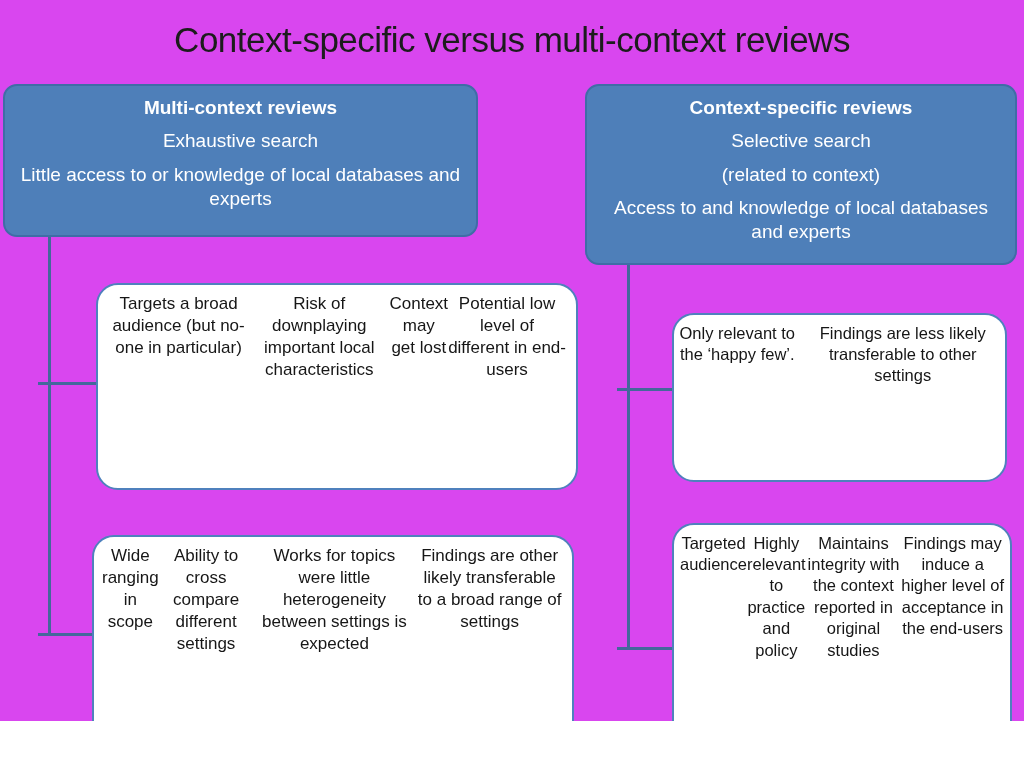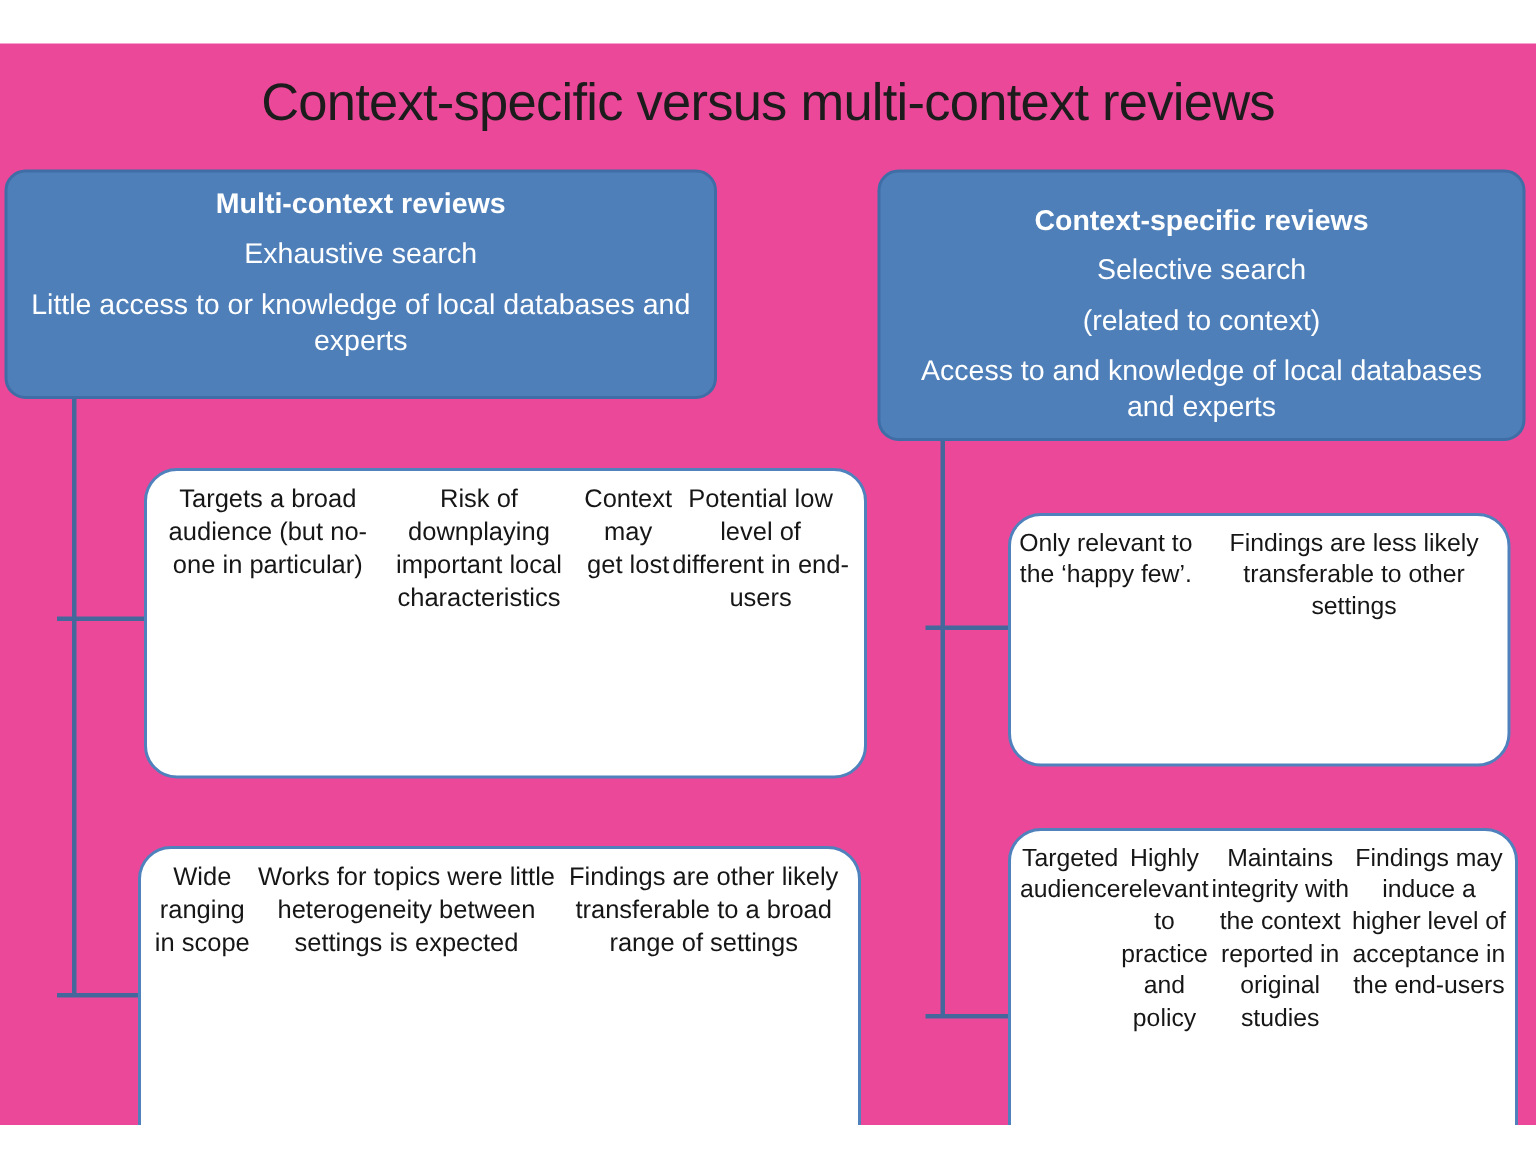--- a/index.html
+++ b/index.html
@@ -1,18 +1,18 @@
 <!DOCTYPE html>
 <html style="--accent-fill: #4e7fb9; --accent-border: #4f81bd; --accent-border-dark: #3f6da6; --connector: #44689b;"><head>
 <meta charset="utf-8">
 <style>
   html,body{margin:0;padding:0;background:#ffffff;}
   .slide{
     position:relative;width:1024px;height:721px;overflow:hidden;
-    background:#ec4899;font-family:"Liberation Sans",sans-serif;margin-top:29px;
+    background:#d946ef;font-family:"Liberation Sans",sans-serif;
   }
   .title{
     position:absolute;top:20px;left:0;width:100%;
     text-align:center;font-size:35px;font-weight:400;color:#1c1c1c;
     letter-spacing:-0.5px;
   }
   .bluebox{
     position:absolute;background:var(--accent-fill);
     border:2px solid var(--accent-border-dark);border-radius:14px;
     color:#ffffff;text-align:center;box-sizing:border-box;
@@ -29,21 +29,21 @@
   }
   .whitebox p{margin:3.5px 0;}
   .conn{position:absolute;background:var(--connector);}
   .sliver{
     position:absolute;background:#ffffff;
     border:2px solid var(--accent-border);border-radius:18px;
     box-sizing:border-box;
   }
   
   #blue-left {left:3px;  top:84px; width:475px;height:153px;padding:2px 14px;}
-  #blue-right{left:585px;top:84px; width:432px;height:181px;padding:13px 24px;}
+  #blue-right{left:585px;top:84px; width:432px;height:181px;padding:2px 24px;}
   #white-left-mid {left:96px; top:283px;width:482px;height:207px;padding:4px 10px;}
   #white-left-bot {left:92px; top:535px;width:482px;height:221px;padding:4px 8px;}
   #white-right-mid{left:672px;top:313px;width:335px;height:169px;padding:4px 0;font-size:16.5px;}
   #white-right-bot{left:672px;top:523px;width:340px;height:252px;padding:4px 6px;font-size:16.5px;}
   #sliver-box{left:96px;top:758px;width:482px;height:40px;}
 </style>
 </head>
 <body>
 
 <div class="slide">
@@ -73,20 +73,21 @@
 
   <div class="whitebox" id="white-left-mid">
     <p>Targets a broad audience (but no-one in particular)</p>
     <p>Risk of downplaying important local characteristics</p>
     <p>Context may get lost</p>
     <p>Potential low level of different in end-users</p>
   </div>
 
   <div class="whitebox" id="white-left-bot">
     <p>Wide ranging in scope</p>
+    <p>Ability to cross compare different settings</p>
     <p>Works for topics were little heterogeneity between settings is expected</p>
     <p>Findings are other likely transferable to a broad range of settings</p>
   </div>
 
   <div class="whitebox" id="white-right-mid">
     <p>Only relevant to the ‘happy few’.</p>
     <p>Findings are less likely transferable to other settings</p>
   </div>
 
   <div class="whitebox" id="white-right-bot">

